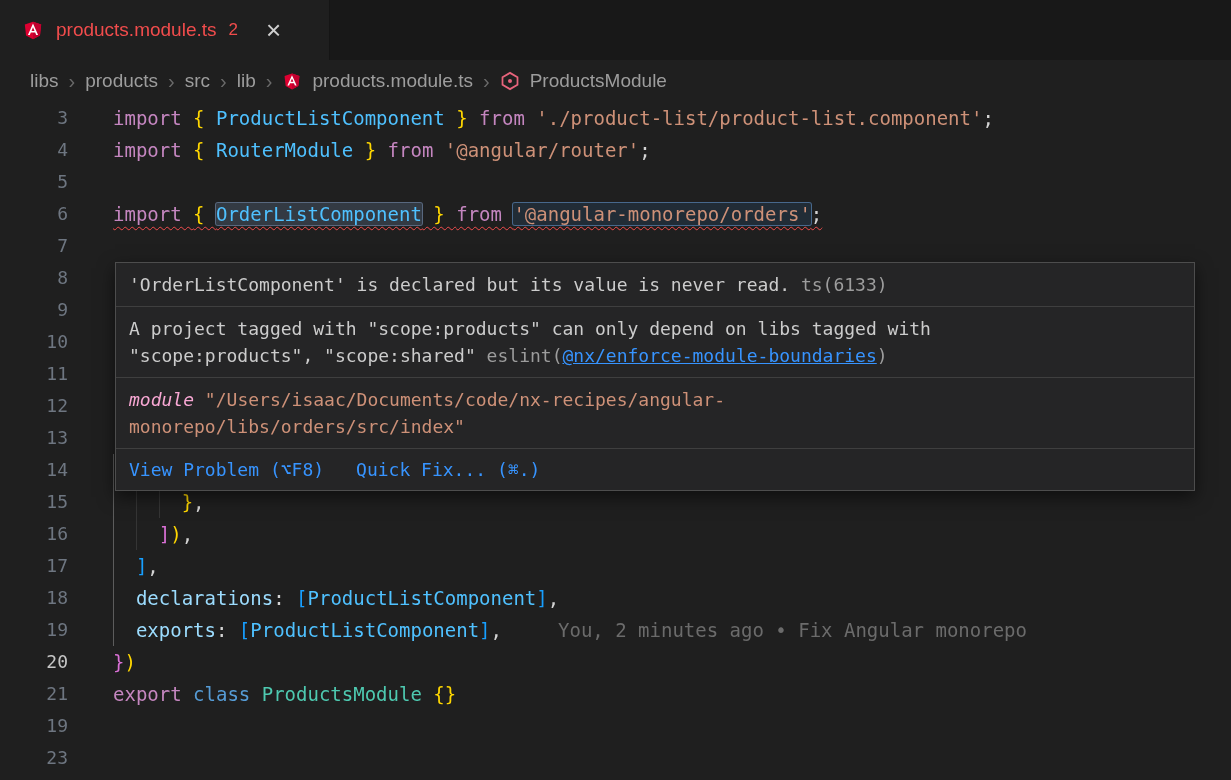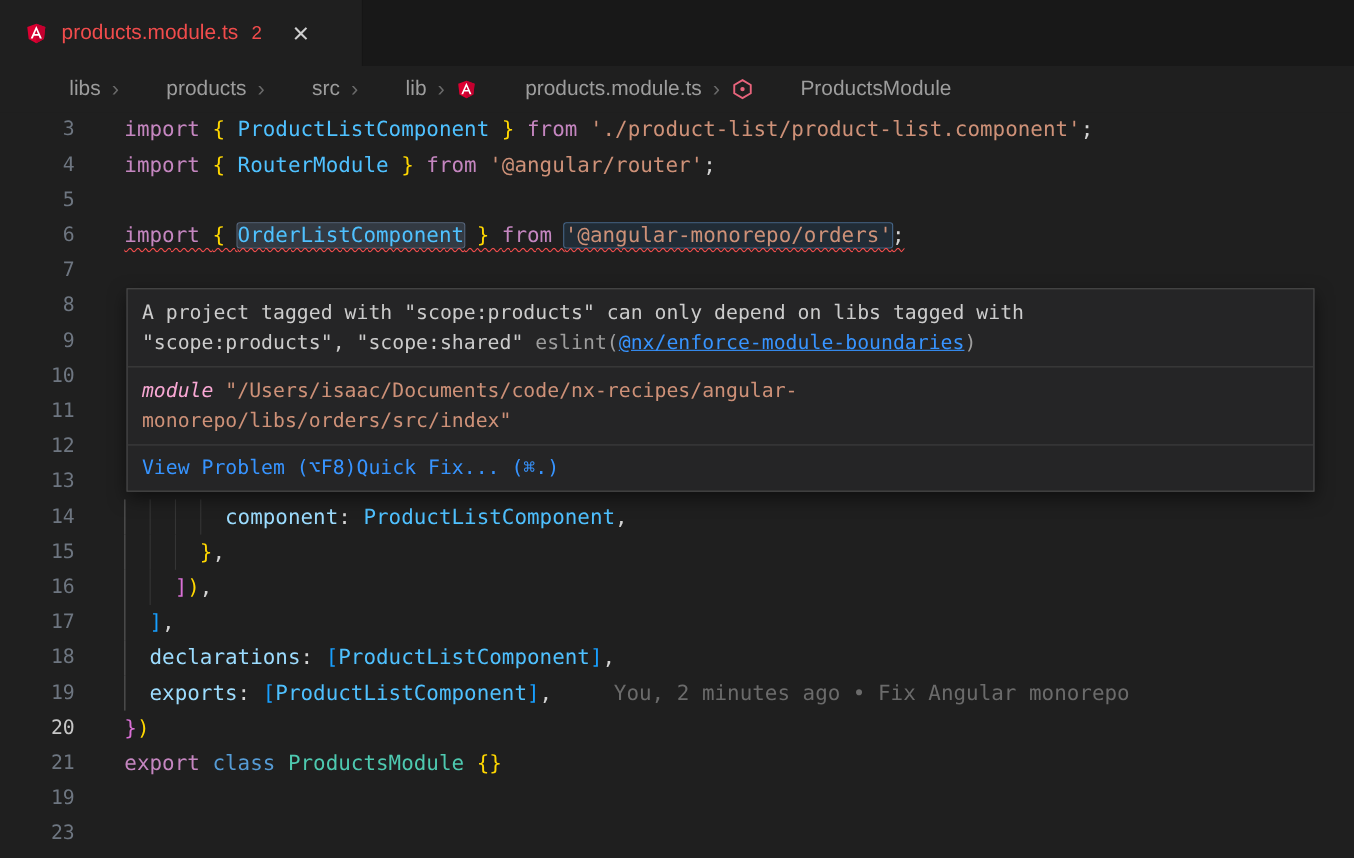--- a/index.html
+++ b/index.html
@@ -23,21 +23,21 @@
   .tab-label { color:#f14c4c; }
   .tab-count { color:#f14c4c; font-size:17px; }
   .tab-close { color:#cfcfcf; font-size:26px; line-height:1; margin-left:16px; cursor:pointer; }
 
   
   .breadcrumbs {
     height:42px; background:#1f1f1f; display:flex; align-items:center;
     padding-left:30px; gap:10px; flex:0 0 auto;
     font-family:"Liberation Sans", sans-serif; font-size:19px; color:#9d9d9d;
   }
-  .crumb { cursor:pointer; white-space:nowrap;margin-left:33px; }
+  .crumb { cursor:pointer; white-space:nowrap; }
   .crumb-sep { color:#6a6a6a; font-size:20px; }
   .crumb-icon { display:flex; align-items:center; }
 
   
   .editor { flex:1 1 auto; position:relative; display:flex; font-size:19px; }
   .gutter { width:68px; flex:0 0 auto; color:#6e7681; text-align:right; font-size:18px; }
   .ln { height:32px; line-height:32px; }
   .ln-active { color:#c6c6c6; }
   .code-area { flex:1 1 auto; padding-left:45px; }
   .code-line { height:32px; line-height:32px; white-space:pre; position:relative; cursor:text; }
@@ -61,21 +61,21 @@
     background:#252526; border:1px solid #4d4d4d;
     box-shadow:0 6px 16px rgba(0,0,0,.55);
     font-size:18px; line-height:27px; color:#cccccc;
     font-family:"DejaVu Sans Mono","DejaVu Sans", monospace;
   }
   .hp-section { padding:8px 13px; border-bottom:1px solid #3f3f3f; }
   .dim { color:#9d9d9d; }
   .hp-link { color:#3794ff; text-decoration:underline; cursor:pointer; }
   .kw { color:#f9a8d4;font-style:italic; }
   .str { color:#CE9178; }
-  .hp-actions { padding:7px 13px; display:flex; }
+  .hp-actions { padding:7px 13px; display:flex; gap:32px; }
   .action-link { color:#3794ff; cursor:pointer; white-space:nowrap; }
 </style>
 </head>
 <body>
 
 <div class="window">
 
   <div class="tabbar">
     <div class="tab">
       <span class="crumb-icon">
@@ -160,20 +160,24 @@
         <div class="code-line"><span class="guide guide-active" style="left: 0ch;"></span><span><span style="color: rgb(212, 212, 212);">  </span><span style="color: rgb(23, 159, 255);">]</span><span style="color: rgb(212, 212, 212);">,</span></span></div>
         <div class="code-line"><span class="guide guide-active" style="left: 0ch;"></span><span><span style="color: rgb(212, 212, 212);">  </span><span style="color: rgb(156, 220, 254);">declarations</span><span style="color: rgb(212, 212, 212);">: </span><span style="color: rgb(23, 159, 255);">[</span><span style="color: rgb(79, 193, 255);">ProductListComponent</span><span style="color: rgb(23, 159, 255);">]</span><span style="color: rgb(212, 212, 212);">,</span></span></div>
         <div class="code-line"><span class="guide guide-active" style="left: 0ch;"></span><span><span style="color: rgb(212, 212, 212);">  </span><span style="color: rgb(156, 220, 254);">exports</span><span style="color: rgb(212, 212, 212);">: </span><span style="color: rgb(23, 159, 255);">[</span><span style="color: rgb(79, 193, 255);">ProductListComponent</span><span style="color: rgb(23, 159, 255);">]</span><span style="color: rgb(212, 212, 212);">,</span></span><span class="blame">You, 2 minutes ago • Fix Angular monorepo</span></div>
         <div class="code-line"><span><span style="color: rgb(218, 112, 214);">}</span><span style="color: rgb(255, 215, 0);">)</span></span></div>
         <div class="code-line"><span><span style="color: rgb(197, 134, 192);">export </span><span style="color: rgb(86, 156, 214);">class </span><span style="color: rgb(78, 201, 176);">ProductsModule </span><span style="color: rgb(255, 215, 0);">{}</span></span></div>
         <div class="code-line"><span></span></div>
       </div>
 
     <div class="hover-popup">
       <div class="hp-section">
+        <span>'OrderListComponent' is declared but its value is never read.</span>
+        <span class="dim">ts(6133)</span>
+      </div>
+      <div class="hp-section">
         <span>A project tagged with "scope:products" can only depend on libs tagged with</span><br>
         <span>"scope:products", "scope:shared"</span><span class="dim"> eslint(</span><a class="hp-link">@nx/enforce-module-boundaries</a><span class="dim">)</span>
       </div>
       <div class="hp-section">
         <span class="kw">module</span><span class="str"> "/Users/isaac/Documents/code/nx-recipes/angular-</span><br>
         <span class="str">monorepo/libs/orders/src/index"</span>
       </div>
       <div class="hp-actions">
         <a class="action-link">View Problem (⌥F8)</a>
         <a class="action-link">Quick Fix... (⌘.)</a>

